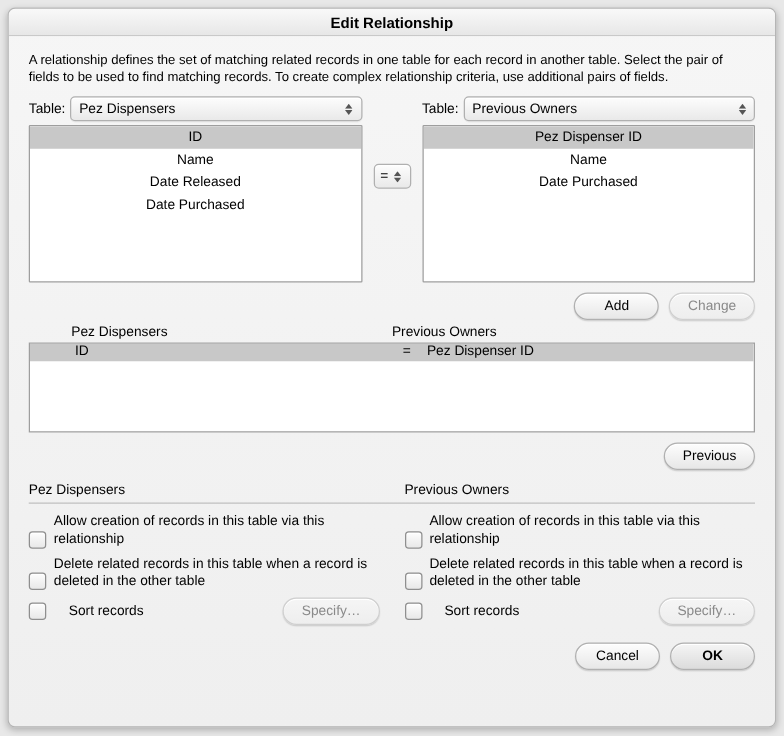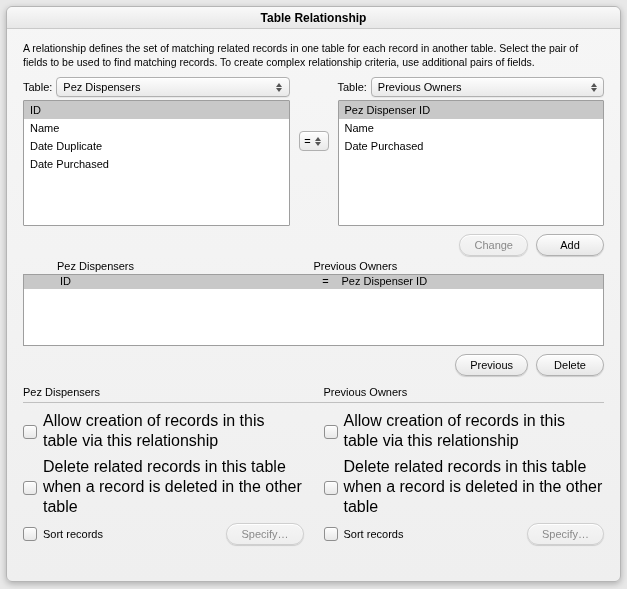--- a/index.html
+++ b/index.html
@@ -47,20 +47,21 @@
   }
   .tables-row {
     display: flex;
     align-items: flex-start;
     gap: 8px;
   }
   .table-col {
     flex: 1;
     display: flex;
     flex-direction: column;
+    text-align: center;
   }
   .label-select-row {
     display: flex;
     align-items: center;
     gap: 4px;
     margin-bottom: 3px;
   }
   .lbl { font-size: 11px; }
   .popup {
     flex: 1;
@@ -195,39 +196,39 @@
     font-size: 11px;
     margin-bottom: 2px;
   }
   .divider-line {
     border: none;
     border-top: 1px solid #c0c0c0;
     margin: 2px 0 8px 0;
   }
   .check-row {
     display:flex;
-    align-items:center;
+    align-items:flex-end;
     gap: 6px;
     margin-bottom: 6px;
-    font-size: 16px;
+    font-size: 11px;
   }
   .check-row .cb {
     width: 14px; height: 14px;
     border: 1px solid #8f8f8f;
     border-radius: 3px;
     background: linear-gradient(#fdfdfd,#e8e8e8);
     flex-shrink:0;
     margin-top:1px;
     box-shadow: inset 0 1px 0 #fff;
   }
   .check-row .txt { line-height: 1.25; flex:1; }
   .sort-row {
     display:flex;
     align-items:center;
-    gap: 6px;
+    gap: 18px;
   }
   .sort-row .cb {
     width: 14px; height: 14px;
     border: 1px solid #8f8f8f;
     border-radius: 3px;
     background: linear-gradient(#fdfdfd,#e8e8e8);
     flex-shrink:0;
     box-shadow: inset 0 1px 0 #fff;
   }
   .sort-row .txt { font-size: 11px; flex:1;}
@@ -237,21 +238,21 @@
     justify-content: flex-end;
     margin-top: 14px;
   }
   .arrow-up-svg, .arrow-dn-svg { width:6px; height:4px; }
 </style>
 </head>
 <body>
 
 <div class="window-outer">
 <div class="window">
-  <div class="titlebar">Table Relationship</div>
+  <div class="titlebar">Edit Relationship</div>
   <div class="content">
 
     <div class="desc">A relationship defines the set of matching related records in one table for each record in another table. Select the pair of fields to be used to find matching records. To create complex relationship criteria, use additional pairs of fields.</div>
 
     <div class="tables-row">
 
       <div class="table-col">
         <div class="label-select-row">
           <span class="lbl">Table:</span>
           <div class="popup">
@@ -262,21 +263,21 @@
                   </svg>
               <svg class="arrow-dn-svg" viewBox="0 0 6 4">
                     <path d="M0 0 L6 0 L3 4 Z" fill="#555"></path>
                   </svg>
             </span>
           </div>
         </div>
         <div class="listbox" id="left-fields">
               <div class="item selected">ID</div>
               <div class="item">Name</div>
-              <div class="item">Date Duplicate</div>
+              <div class="item">Date Released</div>
               <div class="item">Date Purchased</div>
             </div>
       </div>
 
       <div class="operator-col">
         <div class="operator-box">
           <span>=</span>
           <span class="arrows">
             <svg class="arrow-up-svg" viewBox="0 0 6 4">
                   <path d="M3 0 L6 4 L0 4 Z" fill="#555"></path>
@@ -305,41 +306,40 @@
         </div>
         <div class="listbox" id="right-fields">
               <div class="item selected">Pez Dispenser ID</div>
               <div class="item">Name</div>
               <div class="item">Date Purchased</div>
             </div>
       </div>
     </div>
 
     <div class="btn-row">
+      <div class="aqua-btn">Add</div>
       <div class="aqua-btn disabled">Change</div>
-      <div class="aqua-btn">Add</div>
     </div>
 
     <div class="pair-section">
       <div class="pair-headers">
         <div class="left">Pez Dispensers</div>
         <div class="right">Previous Owners</div>
       </div>
       <div class="pair-listbox" id="pair-list">
             <div class="header-row">
               <div class="c1">ID</div>
               <div class="opcol">=</div>
               <div class="c2">Pez Dispenser ID</div>
             </div>
           </div>
     </div>
 
     <div class="btn-row">
       <div class="aqua-btn">Previous</div>
-      <div class="aqua-btn">Delete</div>
     </div>
 
     <div class="options-section">
       <div class="opt-cols">
         <div class="opt-col">
           <div class="opt-heading">Pez Dispensers</div>
         </div>
         <div class="opt-col">
           <div class="opt-heading">Previous Owners</div>
         </div>
@@ -375,17 +375,19 @@
           <div class="sort-row">
             <div class="cb"></div>
             <div class="txt">Sort records</div>
             <div class="aqua-btn disabled" style="min-width:0;">Specify…</div>
           </div>
         </div>
       </div>
     </div>
 
     <div class="footer-btns">
+      <div class="aqua-btn">Cancel</div>
+      <div class="aqua-btn default">OK</div>
     </div>
 
   </div>
 </div>
 </div>
 
 </body></html>

